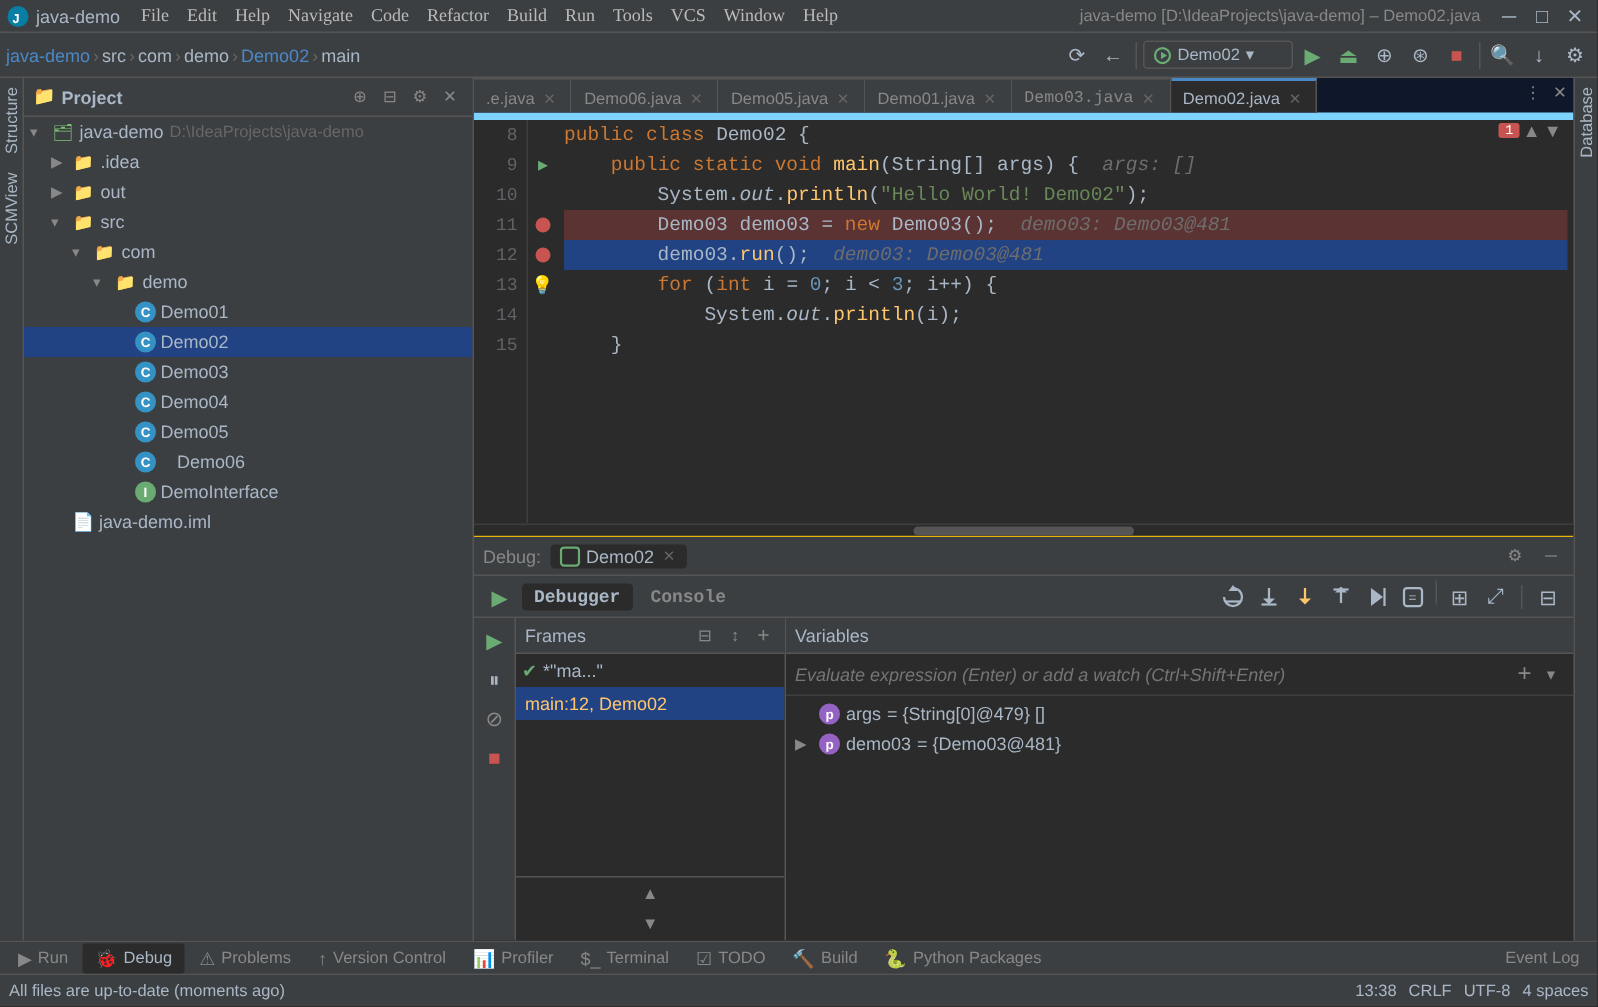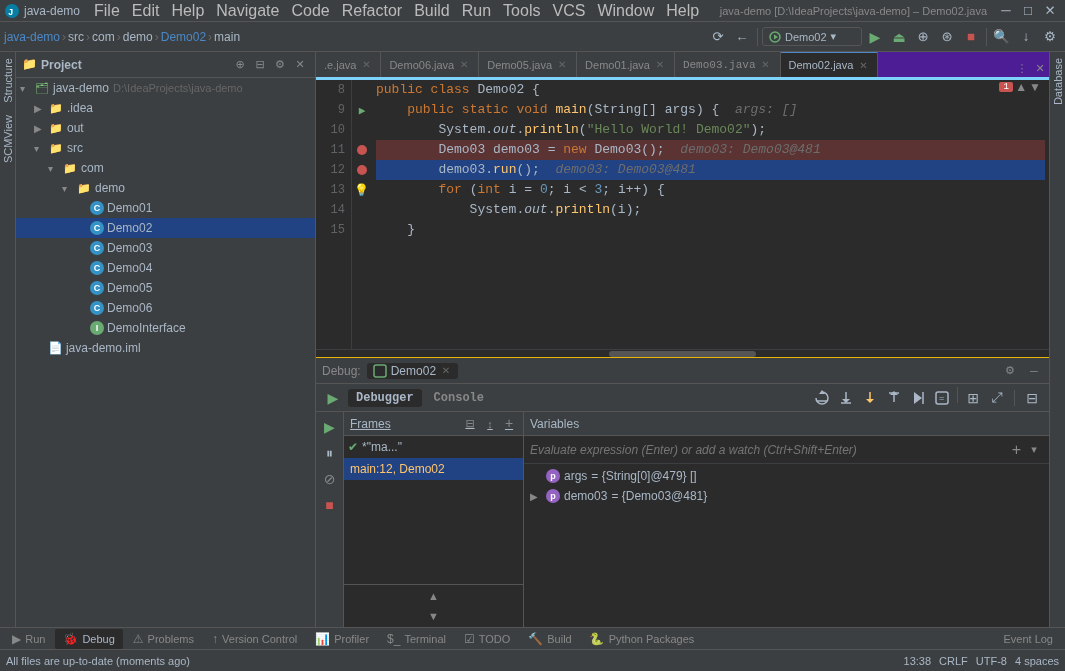--- a/index.html
+++ b/index.html
@@ -18,23 +18,23 @@
       background: #3c3f41;
       height: 22px;
       display: flex;
       align-items: center;
       padding: 0 4px;
       border-bottom: 1px solid #555;
     }
     .menu-item {
       padding: 2px 6px;
       color: #bbbbbb;
-      font-size: 16px;
-      cursor: pointer;
-      font-family: Liberation Sans, sans-serif;
+      font-size: 12px;
+      cursor: pointer;
+      font-family: Liberation Serif, serif;
     }
 
     
     .toolbar {
       background: #3c3f41;
       height: 30px;
       display: flex;
       align-items: center;
       padding: 0 4px;
       border-bottom: 1px solid #555;
@@ -145,24 +145,24 @@
 
     
     .editor-area {
       flex: 1;
       display: flex;
       flex-direction: column;
       background: #2b2b2b;
     }
     .tabs-bar {
       height: 28px;
-      background: #4c1d95;
-      display: flex;
-      align-items: flex-end;
-      border-bottom: 3px solid #7dd3fc;
+      background: #0f172a;
+      display: flex;
+      align-items: flex-start;
+      border-bottom: 5px solid #7dd3fc;
       overflow: hidden;
     }
     .tab {
       height: 26px;
       padding: 0 8px;
       display: flex;
       align-items: center;
       gap: 4px;
       font-family: Arial, sans-serif;
       font-size: 11px;
@@ -283,21 +283,20 @@
       height: 24px;
       padding: 0 6px;
       display: flex;
       align-items: center;
       font-family: Arial, sans-serif;
       font-size: 12px;
       color: #a9b7c6;
       background: #3c3f41;
       border-bottom: 1px solid #555;
       gap: 4px;
-      text-decoration: underline;
     }
     .frames-tools { margin-left: auto; display:flex; gap:2px; }
     .frames-add-btn {
       width: 16px; height: 16px;
       background: none; border: none;
       color: #888; cursor: pointer;
       font-size: 14px; display:flex; align-items:center; justify-content:center;
     }
     .frames-content {
       flex: 1;
@@ -652,21 +651,21 @@
 
       <div class="tree-item" style="padding-left:60px">
         <span class="tree-arrow" style="visibility:hidden">▶</span>
         <div class="file-icon-blue">C</div>
         <span style="font-family:Arial;font-size:12px;margin-left:3px">Demo05</span>
       </div>
 
       <div class="tree-item" style="padding-left:60px">
         <span class="tree-arrow" style="visibility:hidden">▶</span>
         <div class="file-icon-blue">C</div>
-        <span style="font-family:Arial;font-size:12px;margin-left:3px">Demo06</span>
+        <span style="font-family:Arial;font-size:12px;margin-left:14px">Demo06</span>
       </div>
 
       <div class="tree-item" style="padding-left:60px">
         <span class="tree-arrow" style="visibility:hidden">▶</span>
         <div class="file-icon-green">I</div>
         <span style="font-family:Arial;font-size:12px;margin-left:3px">DemoInterface</span>
       </div>
 
       <div class="tree-item" style="padding-left:18px">
         <span class="tree-arrow" style="visibility:hidden">▶</span>

